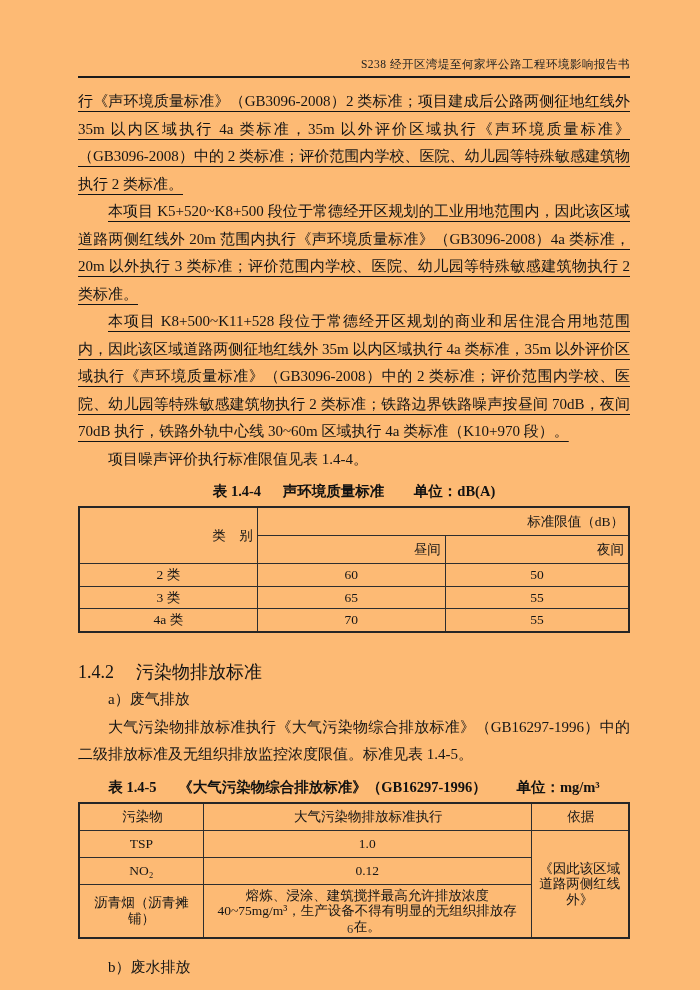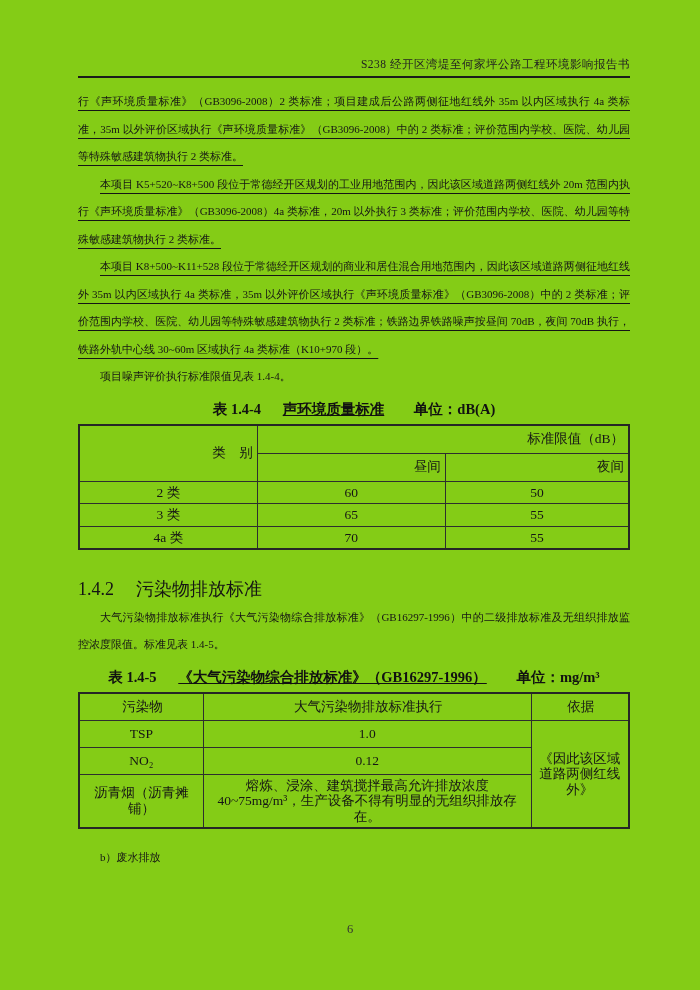--- a/index.html
+++ b/index.html
@@ -1,44 +1,44 @@
 <!DOCTYPE html>
 <html><head>
 <meta charset="utf-8">
 <style>
   html,body{margin:0;padding:0;background:#e8e8e8;}
   .page{
     width:700px;height:990px;position:relative;margin:0 auto;
-    background:#84cc16;color:#1c1c1c;
+    background:#fdba74;color:#1c1c1c;
     font-family:"Liberation Serif","DejaVu Serif",serif;
     overflow:hidden;box-sizing:border-box;
   }
   
   .hdr{
     margin:0 70px 0 78px;padding-top:57px;padding-bottom:4px;
     border-bottom:2px solid #1b1b1b;
     text-align:right;font-size:11.5px;letter-spacing:.5px;color:#222;
   }
   .content{margin:0 70px 0 78px;}
   .para{
-    margin:0;font-size:11px;line-height:27.5px;
+    margin:0;font-size:15px;line-height:27.5px;
     text-align:justify;text-indent:2em;color:#151515;
   }
   .para.first{margin-top:10px;text-indent:0;}
   .ins{
     text-decoration:underline;
     text-decoration-thickness:1px;
     text-underline-offset:5px;
     text-decoration-skip-ink:none;
   }
   .caption{
     text-align:center;font-weight:bold;font-size:14.5px;
     margin:9px 0 5px;color:#111;white-space:nowrap;
   }
-  .caption .c2{margin-left:18px;text-decoration:underline;}
+  .caption .c2{margin-left:18px;}
   .caption .c3{margin-left:26px;}
   table.tbl{
     width:100%;border-collapse:collapse;table-layout:fixed;
     border:2px solid #262626;
   }
   table.tbl td{
     border:1px solid #2e2e2e;text-align:center;vertical-align:middle;
     font-size:13.5px;line-height:15.5px;padding:3px 4px;color:#151515;
   }
   table.t144 td.hrow{height:21px;text-align:right;}
@@ -109,20 +109,21 @@
         <td class="drow">70</td>
         <td class="drow">55</td>
       </tr>
     </tbody>
       </table>
 
     <h3 class="sec">
       <span>1.4.2</span><span class="sec-title">污染物排放标准</span>
     </h3>
 
+    <p class="para">a）废气排放</p>
     <p class="para">大气污染物排放标准执行《大气污染物综合排放标准》（GB16297-1996）中的二级排放标准及无组织排放监控浓度限值。标准见表 1.4-5。</p>
 
     <div class="caption">
       <span class="c1">表 1.4-5</span>
       <span class="c2">《大气污染物综合排放标准》（GB16297-1996）</span>
       <span class="c3">单位：mg/m³</span>
     </div>
 
     <table class="tbl t145">
       <colgroup>

